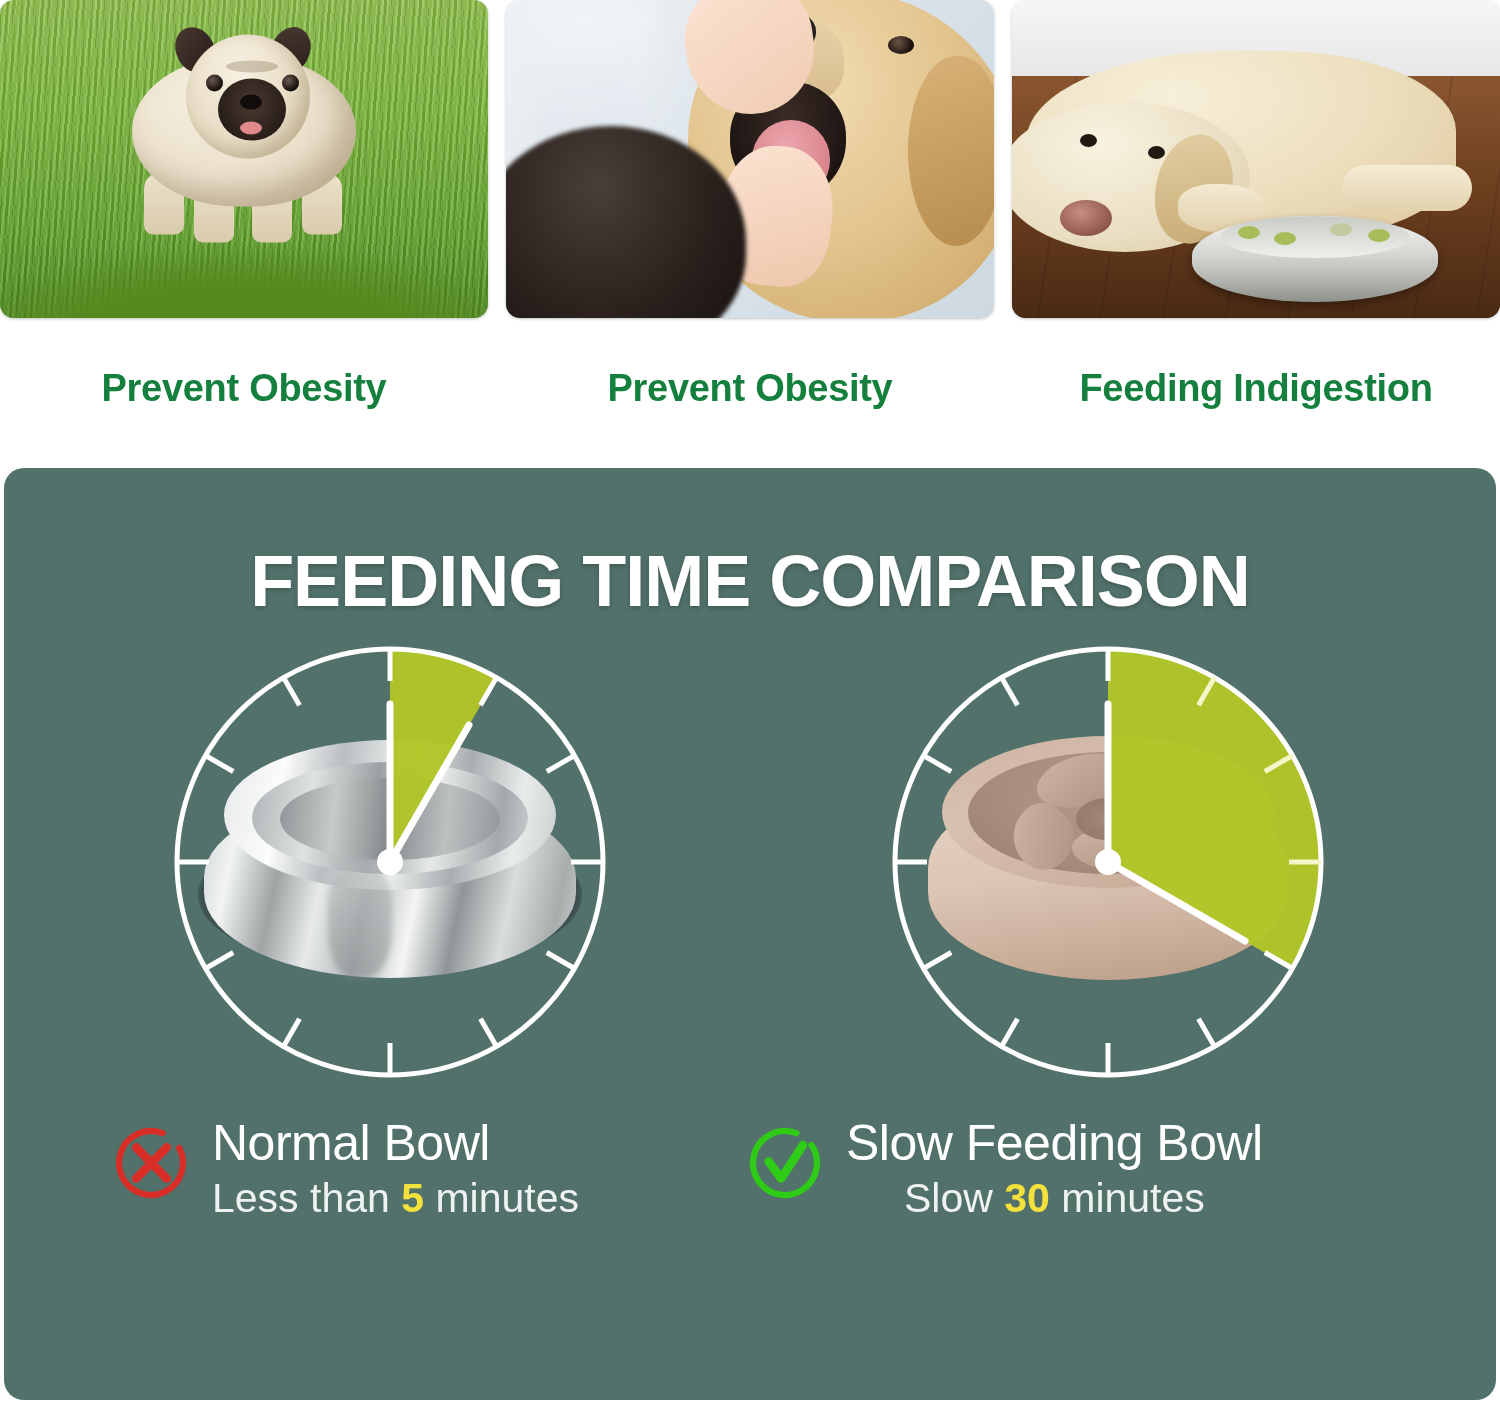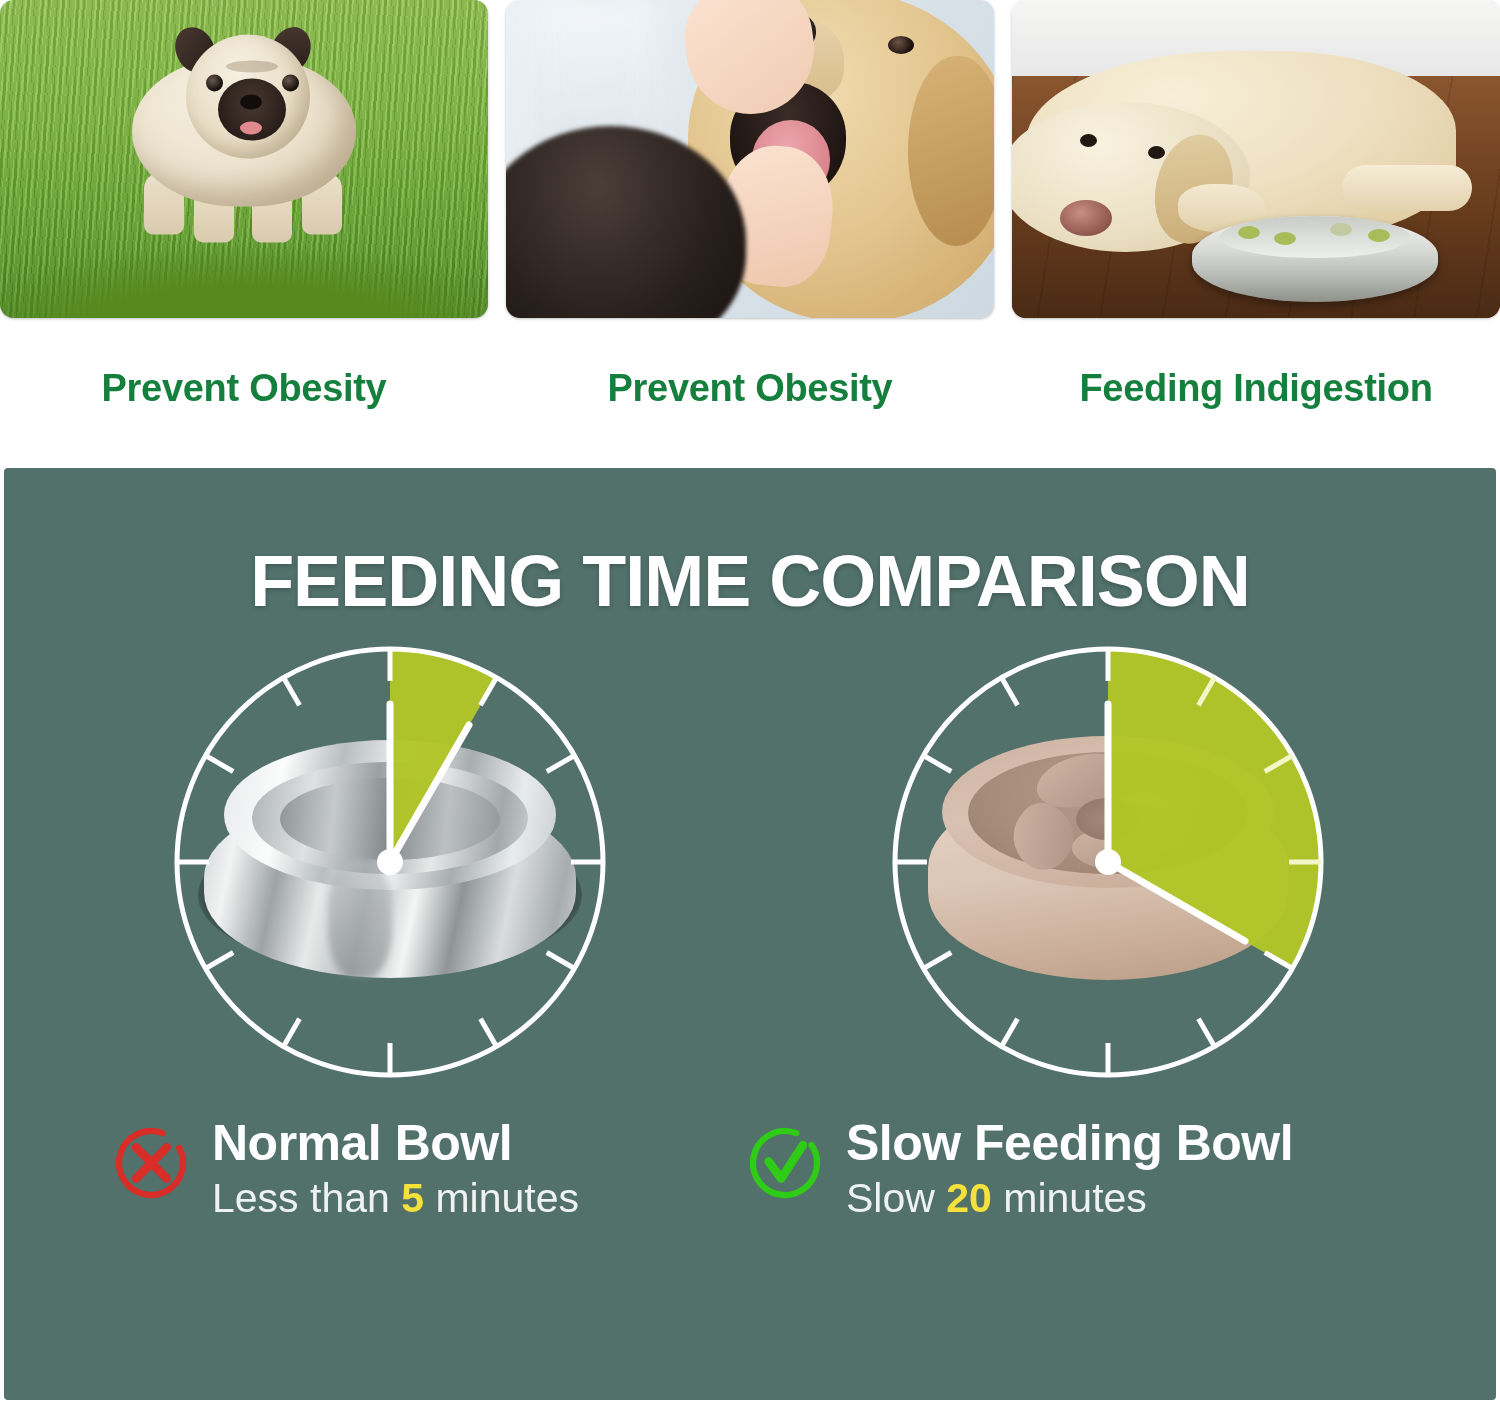--- a/index.html
+++ b/index.html
@@ -114,21 +114,21 @@
   .captions{display:flex;width:1500px;height:140px;}
   .caption{
     width:488px;display:flex;align-items:center;justify-content:center;
     font-size:38px;font-weight:700;color:#15803d;letter-spacing:-.3px;
   }
   .caption:nth-child(2){margin:0 18px;}
 
   
   .panel{
     position:absolute;left:4px;top:468px;width:1492px;height:932px;
-    background:#52716b;border-radius:4px;overflow:hidden;
+    background:#52716b;border-radius:20px;overflow:hidden;
   }
   .panel-title{
     text-align:center;color:#ffffff;font-weight:700;
     font-size:72px;letter-spacing:-1px;margin-top:72px;
     text-shadow:0 2px 5px rgba(0,0,0,.22);
   }
 
   .clocks{position:relative;width:100%;height:470px;margin-top:22px;}
   .clock{position:absolute;top:0;width:436px;height:436px;}
   .clock.left{left:168px;}
@@ -170,24 +170,24 @@
   .slow-fin.f2{left:196px;top:58px;width:74px;height:56px;transform:rotate(34deg);}
   .slow-fin.f3{left:96px;top:70px;width:62px;height:62px;transform:rotate(-50deg);}
   .slow-fin.f4{left:156px;top:92px;width:86px;height:42px;transform:rotate(6deg);}
   .slow-center{position:absolute;left:160px;top:62px;width:62px;height:42px;border-radius:50%;
     background:radial-gradient(ellipse,#a3897a,#8e7566);}
 
   
   .results{position:relative;width:100%;height:150px;margin-top:4px;}
   .result{position:absolute;top:0;display:flex;align-items:flex-start;gap:22px;}
   .result.left{left:108px;}
-  .result.right{left:742px;}
+  .result.right{left:742px;text-align:center;}
   .mark{width:78px;height:78px;flex:none;margin-top:6px;}
   .r-text{display:flex;flex-direction:column;}
-  .r-title{color:#ffffff;font-weight:700;font-size:50px;line-height:1.02;letter-spacing:-.5px;}
+  .r-title{color:#ffffff;font-weight:400;font-size:50px;line-height:1.02;letter-spacing:-.5px;}
   .r-sub{color:#eef2f0;font-weight:400;font-size:41px;line-height:1.35;margin-top:2px;}
   .hl{color:#f5e13c;font-weight:700;}
 </style>
 </head>
 <body>
 
 <div class="benefits">
 
   <div class="benefit">
     <div class="benefit-photo p1">
@@ -375,19 +375,19 @@
 
     <div class="result right">
       <svg class="mark" viewBox="0 0 100 100">
         <circle cx="50" cy="50" r="41" fill="none" stroke="#2ecc16" stroke-width="8" stroke-linecap="round" stroke-dasharray="232 26" transform="rotate(-34 50 50)"></circle>
         <path d="M29 48 L45 70 L73 27" stroke="#2ecc16" stroke-width="11" stroke-linecap="round" stroke-linejoin="round" fill="none"></path>
       </svg>
       <div class="r-text">
         <div class="r-title">Slow Feeding Bowl</div>
         <div class="r-sub">
           <span>Slow</span>
-          <span class="hl">20</span>
+          <span class="hl">30</span>
           <span>minutes</span>
         </div>
       </div>
     </div>
   </div>
 </div>
 
 </body></html>

